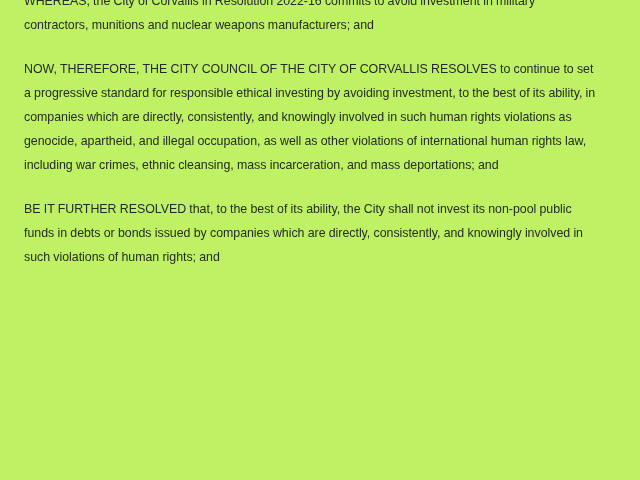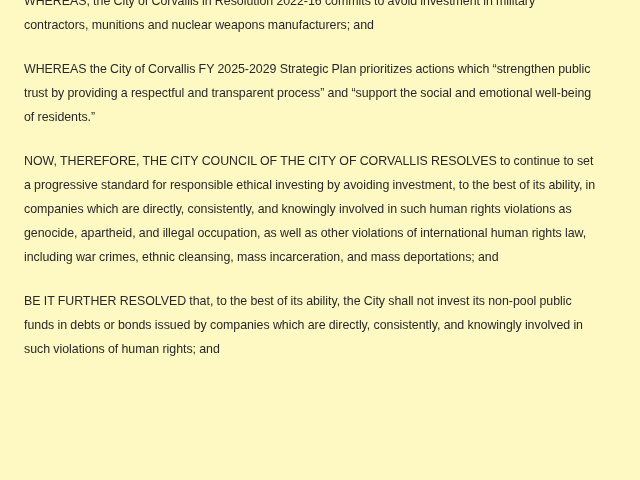--- a/index.html
+++ b/index.html
@@ -16,21 +16,21 @@
     background: #ffffff;
     font-family: "Liberation Sans", sans-serif;
     overflow: hidden;
   }
 
   
   #document-page {
     position: relative;
     width: 640px;
     height: 480px;
-    background: #fef9c3;
+    background: #bef264;
     overflow: hidden;
   }
 
   
   #resolution-body {
     position: absolute;
     left: 24px;
     top: -11px;          
     width: 578px;
   }
@@ -69,21 +69,20 @@
 <body>
 
 <div id="document-page">
 
   <div id="resolution-body">
 
     <p class="para para-clipped">WHEREAS, the City of Corvallis in Resolution 2022-16 commits to avoid investment in military contractors, munitions and nuclear weapons manufacturers; and</p>
 
 
 
-    <p class="para">WHEREAS the City of Corvallis FY 2025-2029 Strategic Plan prioritizes actions which “strengthen public trust by providing a respectful and transparent process” and “support the social and emotional well-being of residents.”</p>
 
     <p class="para">NOW, THEREFORE, THE CITY COUNCIL OF THE CITY OF CORVALLIS RESOLVES to continue to set a progressive standard for responsible ethical investing by avoiding investment, to the best of its ability, in companies which are directly, consistently, and knowingly involved in such human rights violations as genocide, apartheid, and illegal occupation, as well as other violations of international human rights law, including war crimes, ethnic cleansing, mass incarceration, and mass deportations; and</p>
 
     <p class="para">BE IT FURTHER RESOLVED that, to the best of its ability, the City shall not invest its non-pool public funds in debts or bonds issued by companies which are directly, consistently, and knowingly involved in such violations of human rights; and</p>
 
   </div>
 
 </div>
 
 </body></html>

